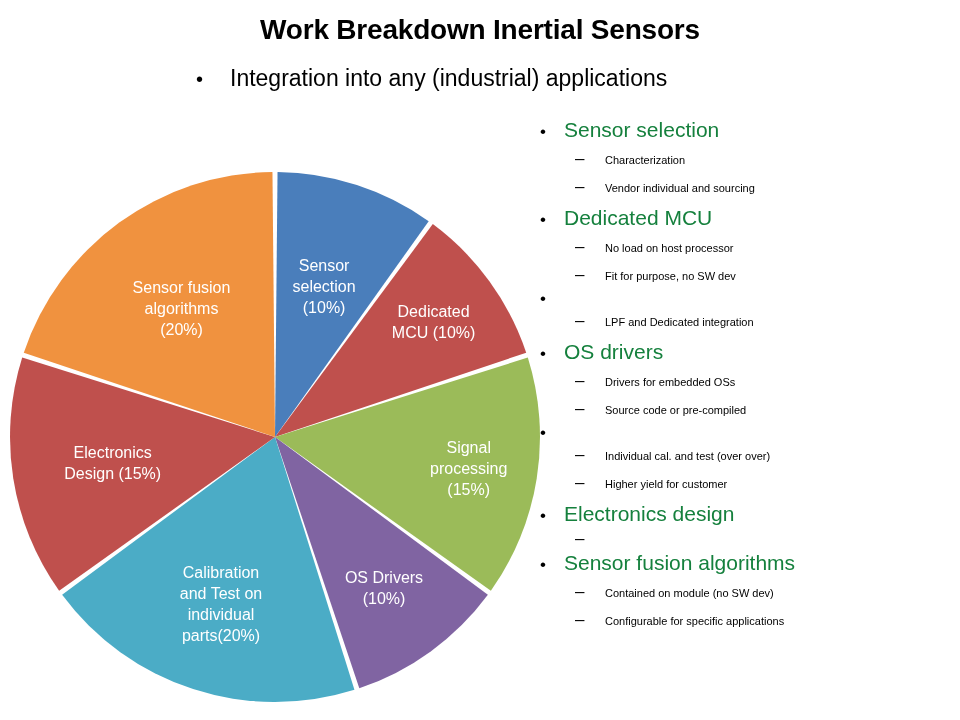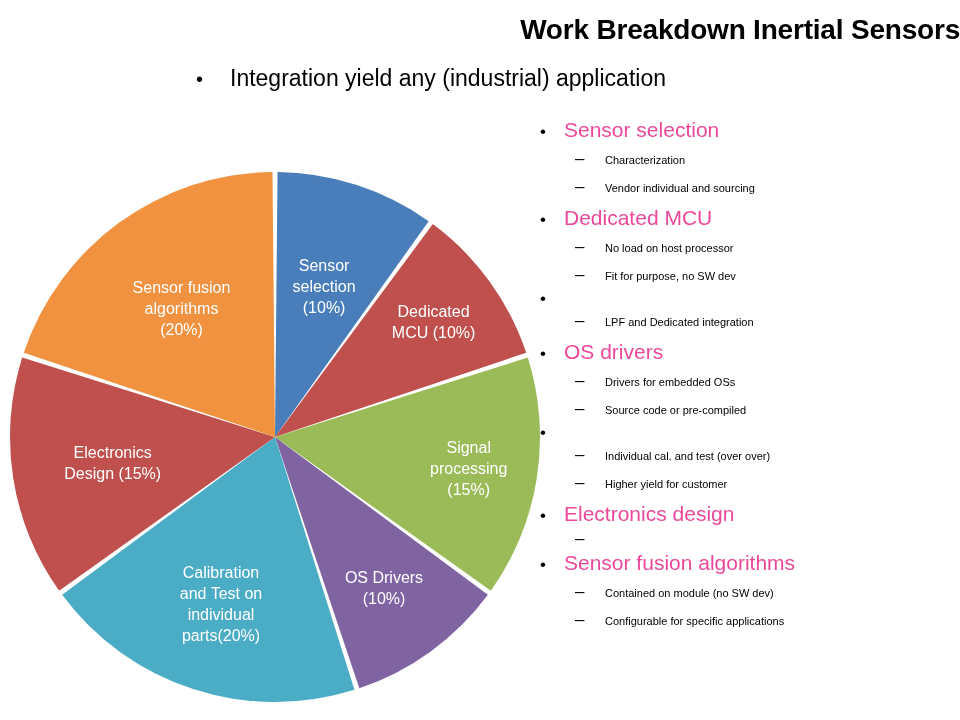--- a/index.html
+++ b/index.html
@@ -14,21 +14,21 @@
     overflow: hidden;
     position: relative;
   }
 
   
   #slide-title {
     position: absolute;
     top: 14px;
     left: 0;
     width: 960px;
-    text-align: right;
+    text-align: center;
     font-size: 28px;
     font-weight: bold;
     color: #000000;
     letter-spacing: -0.2px;
   }
 
   
   #subtitle-row {
     position: absolute;
     top: 66px;
@@ -80,21 +80,21 @@
     flex: none;
     width: 24px;
     font-size: 17px;
     line-height: 1;
     color: #000000;
     text-align: left;
   }
   .l1-text {
     font-size: 21px;
     line-height: 31px;
-    color: #ec4899;
+    color: #15803d;
     white-space: nowrap;
   }
   .l2-item {
     display: flex;
     align-items: baseline;
     margin-bottom: 0px;
   }
   .l2-dash {
     flex: none;
     width: 30px;
@@ -110,21 +110,21 @@
     white-space: nowrap;
   }
 </style>
 </head>
 <body>
 
 <div id="slide-title">Work Breakdown Inertial Sensors</div>
 
 <div id="subtitle-row">
   <span class="sub-bullet">•</span>
-  <span class="sub-text">Integration yield any (industrial) application</span>
+  <span class="sub-text">Integration into any (industrial) applications</span>
 </div>
 
 <div id="pie-chart">
   <svg id="pie-svg" width="534" height="534" viewBox="0 0 534 534">
       <path d="M 267 267 L 269.54 2.01 A 265 265 0 0 1 420.70 51.13 Z" fill="#4a7ebb"></path>
       <text class="slice-label" x="316.1" y="100.8"><tspan x="316.1">Sensor</tspan><tspan x="316.1" dy="21">selection</tspan><tspan x="316.1" dy="21">(10%)</tspan></text>
       <path d="M 267 267 L 424.81 54.12 A 265 265 0 0 1 518.23 182.69 Z" fill="#bf504d"></path>
       <text class="slice-label" x="425.6" y="147.2"><tspan x="425.6">Dedicated</tspan><tspan x="425.6" dy="21">MCU (10%)</tspan></text>
       <path d="M 267 267 L 519.80 187.53 A 265 265 0 0 1 482.87 420.70 Z" fill="#9bbb59"></path>
       <text class="slice-label" x="460.7" y="282.7"><tspan x="460.7">Signal</tspan><tspan x="460.7" dy="21">processing</tspan><tspan x="460.7" dy="21">(15%)</tspan></text>

